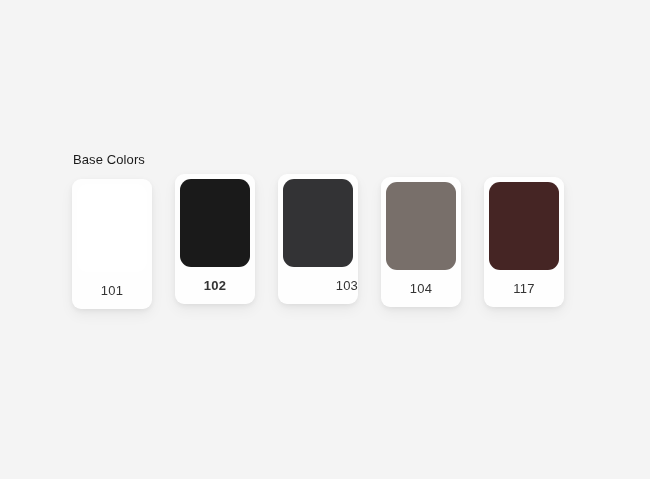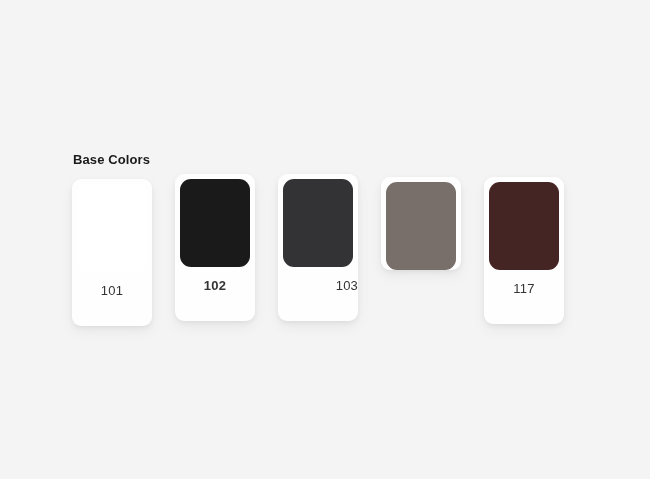--- a/index.html
+++ b/index.html
@@ -17,21 +17,21 @@
 
   #palette-section {
     position: absolute;
     left: 72px;
     top: 152px;
     width: 500px;
   }
 
   #section-title {
     font-size: 13px;
-    font-weight: bold;
+    font-weight: normal;
     color: #1a1a1a;
     letter-spacing: 0.1px;
     margin: 0 0 11px 1px;
     line-height: 16px;
   }
 
   #swatch-row {
     display: flex;
     align-items: flex-start;
     gap: 23px;
@@ -56,21 +56,21 @@
     margin: 5px auto 0 auto;
     border-radius: 11px;
   }
 
   .swatch-label {
     display: block;
     text-align: center;
     font-size: 13px;
     color: #343434;
     line-height: 14px;
-    padding: 12px 0 28px 0;
+    padding: 12px 0 11px 0;
     letter-spacing: 0.2px;
   }
 </style>
 </head>
 <body style="background: rgb(244, 244, 244);">
 
 <div id="palette-section">
 
   <div id="section-title">Base Colors</div>
 
@@ -82,20 +82,21 @@
       <div class="swatch-card" style="margin-top: -5px; background: rgb(254, 254, 254); font-weight: bold;">
         <span class="swatch-chip" style="background: rgb(26, 26, 26);"></span>
         <span class="swatch-label" style="color: rgb(52, 52, 52);">102</span>
       </div>
       <div class="swatch-card" style="margin-top: -5px; background: rgb(254, 254, 254);">
         <span class="swatch-chip" style="background: rgb(51, 51, 53);"></span>
         <span class="swatch-label" style="color: rgb(52, 52, 52); text-align: right;">103</span>
       </div>
       <div class="swatch-card" style="margin-top: -2px; background: rgb(254, 254, 254);">
         <span class="swatch-chip" style="background: rgb(120, 111, 106);"></span>
+        <span class="swatch-label" style="color: rgb(52, 52, 52);">104</span>
       </div>
       <div class="swatch-card" style="margin-top: -2px; background: rgb(254, 254, 254);">
         <span class="swatch-chip" style="background: rgb(69, 37, 36);"></span>
         <span class="swatch-label" style="color: rgb(52, 52, 52);">117</span>
       </div>
     </div>
 
 </div>
 
 </body></html>

